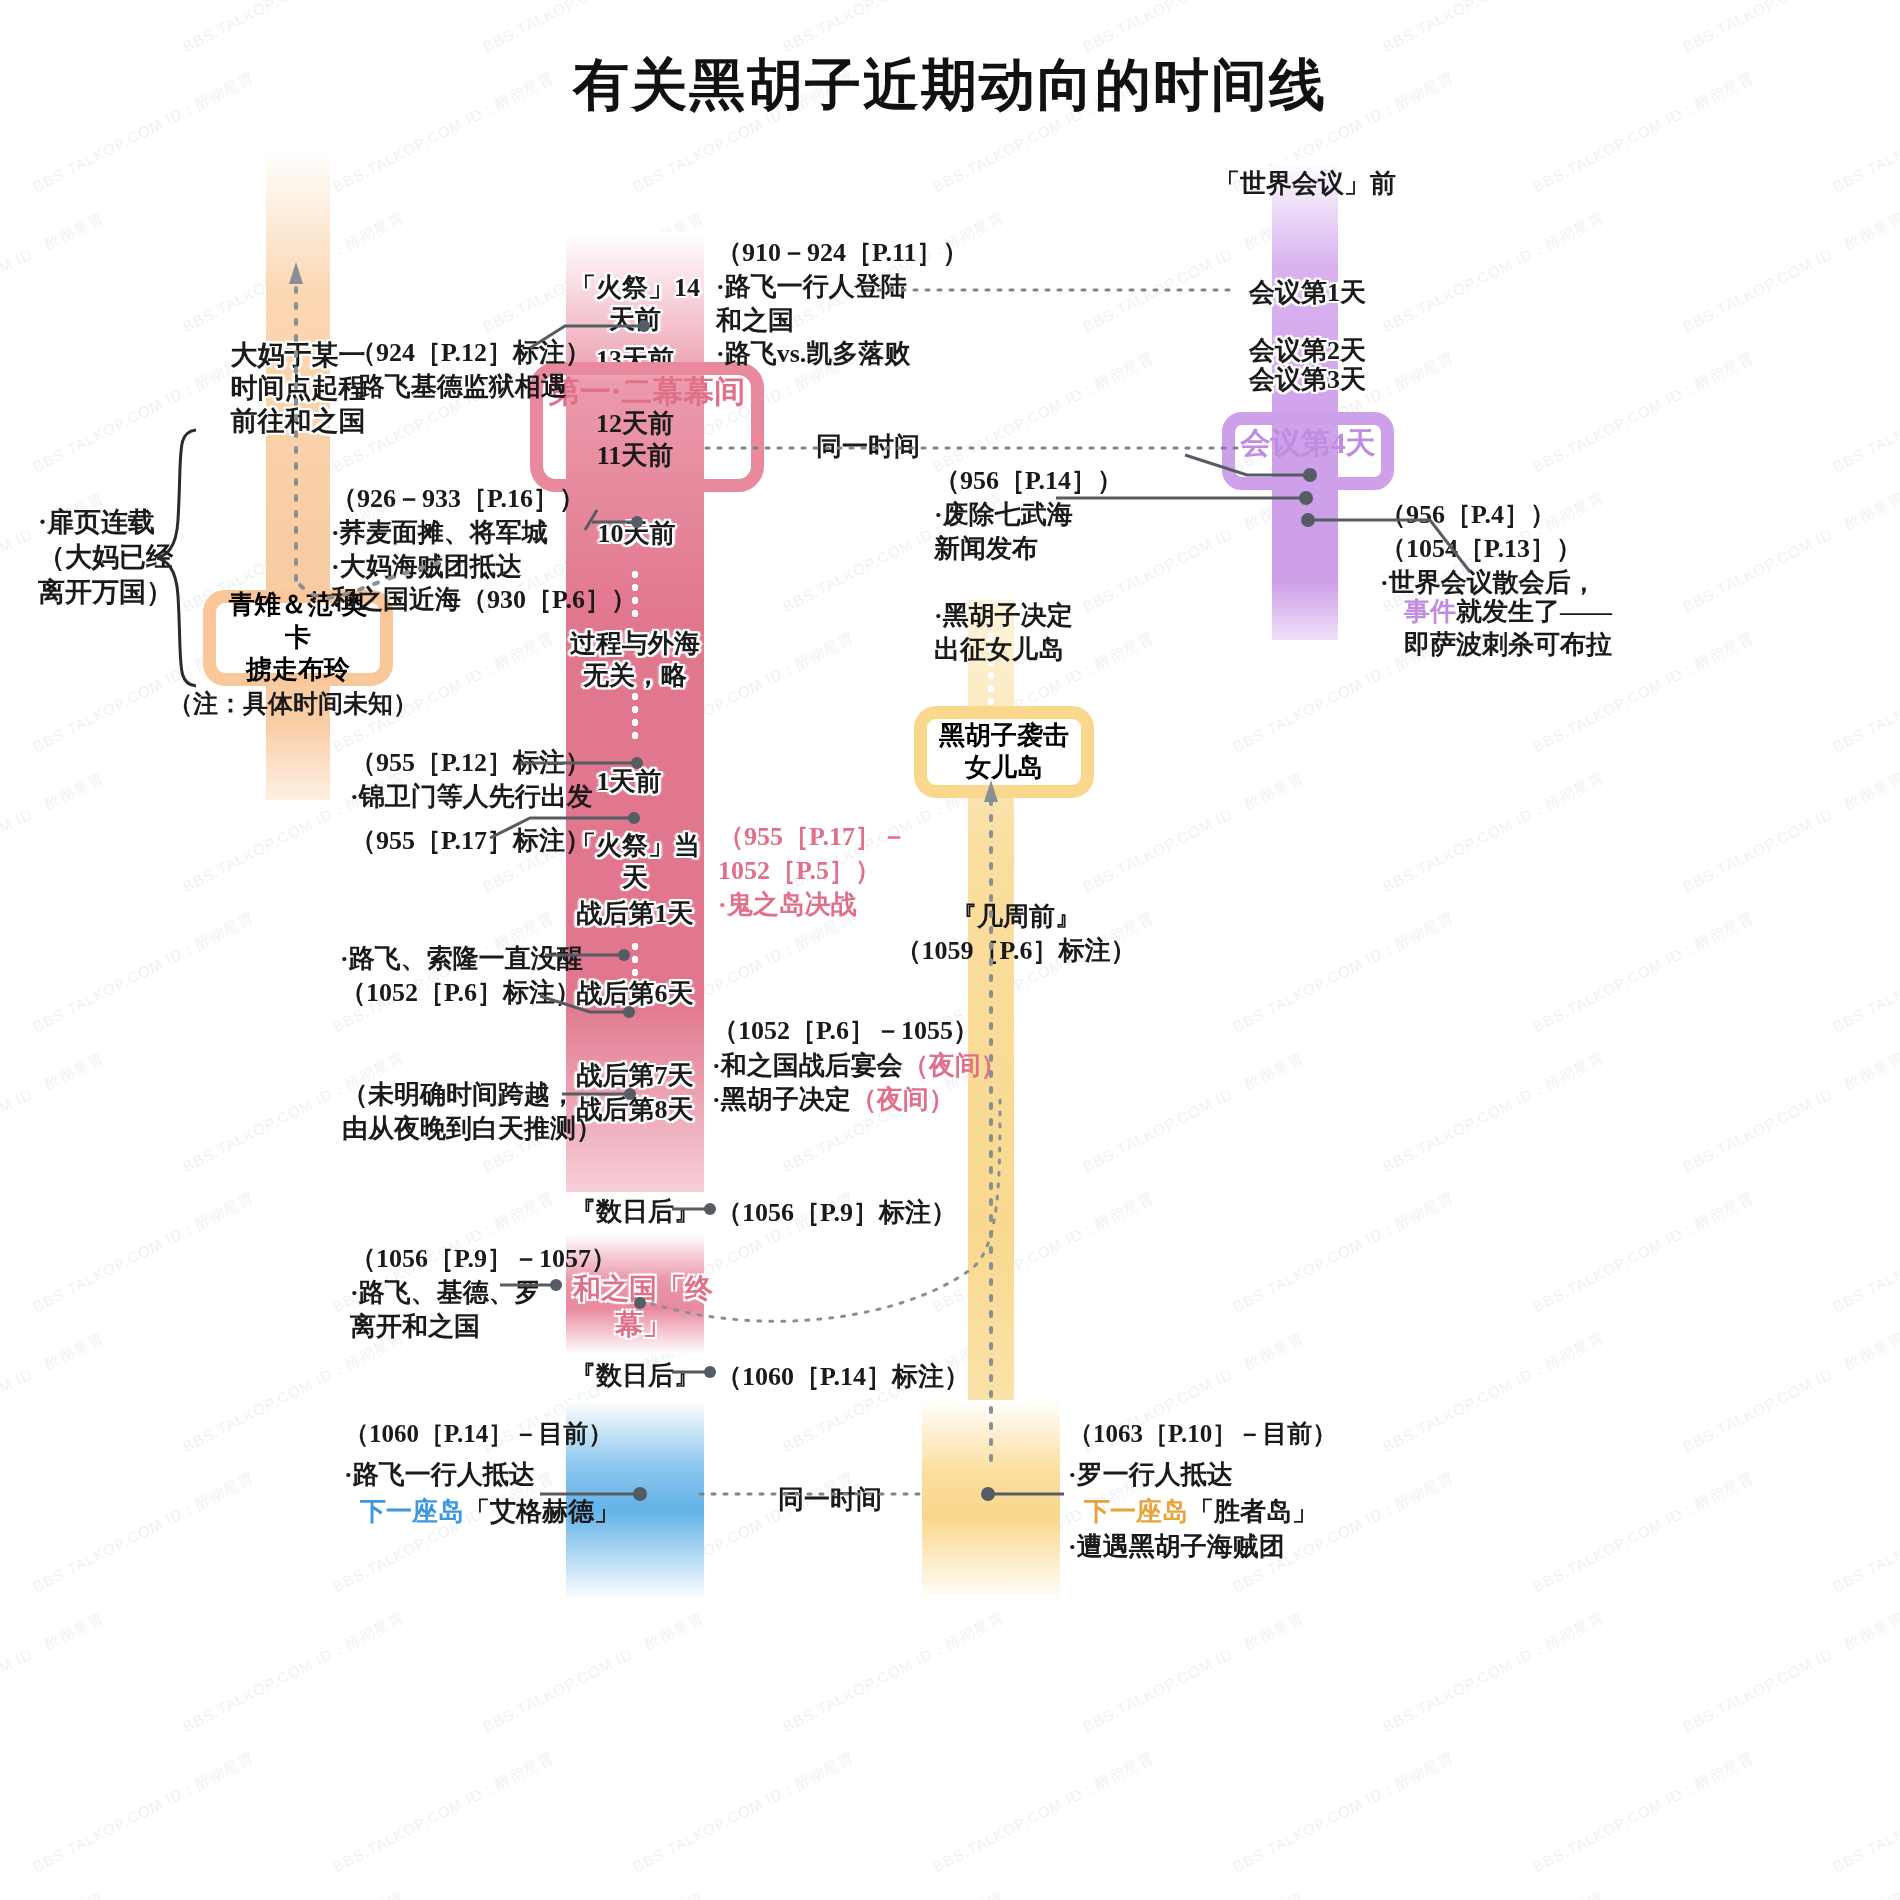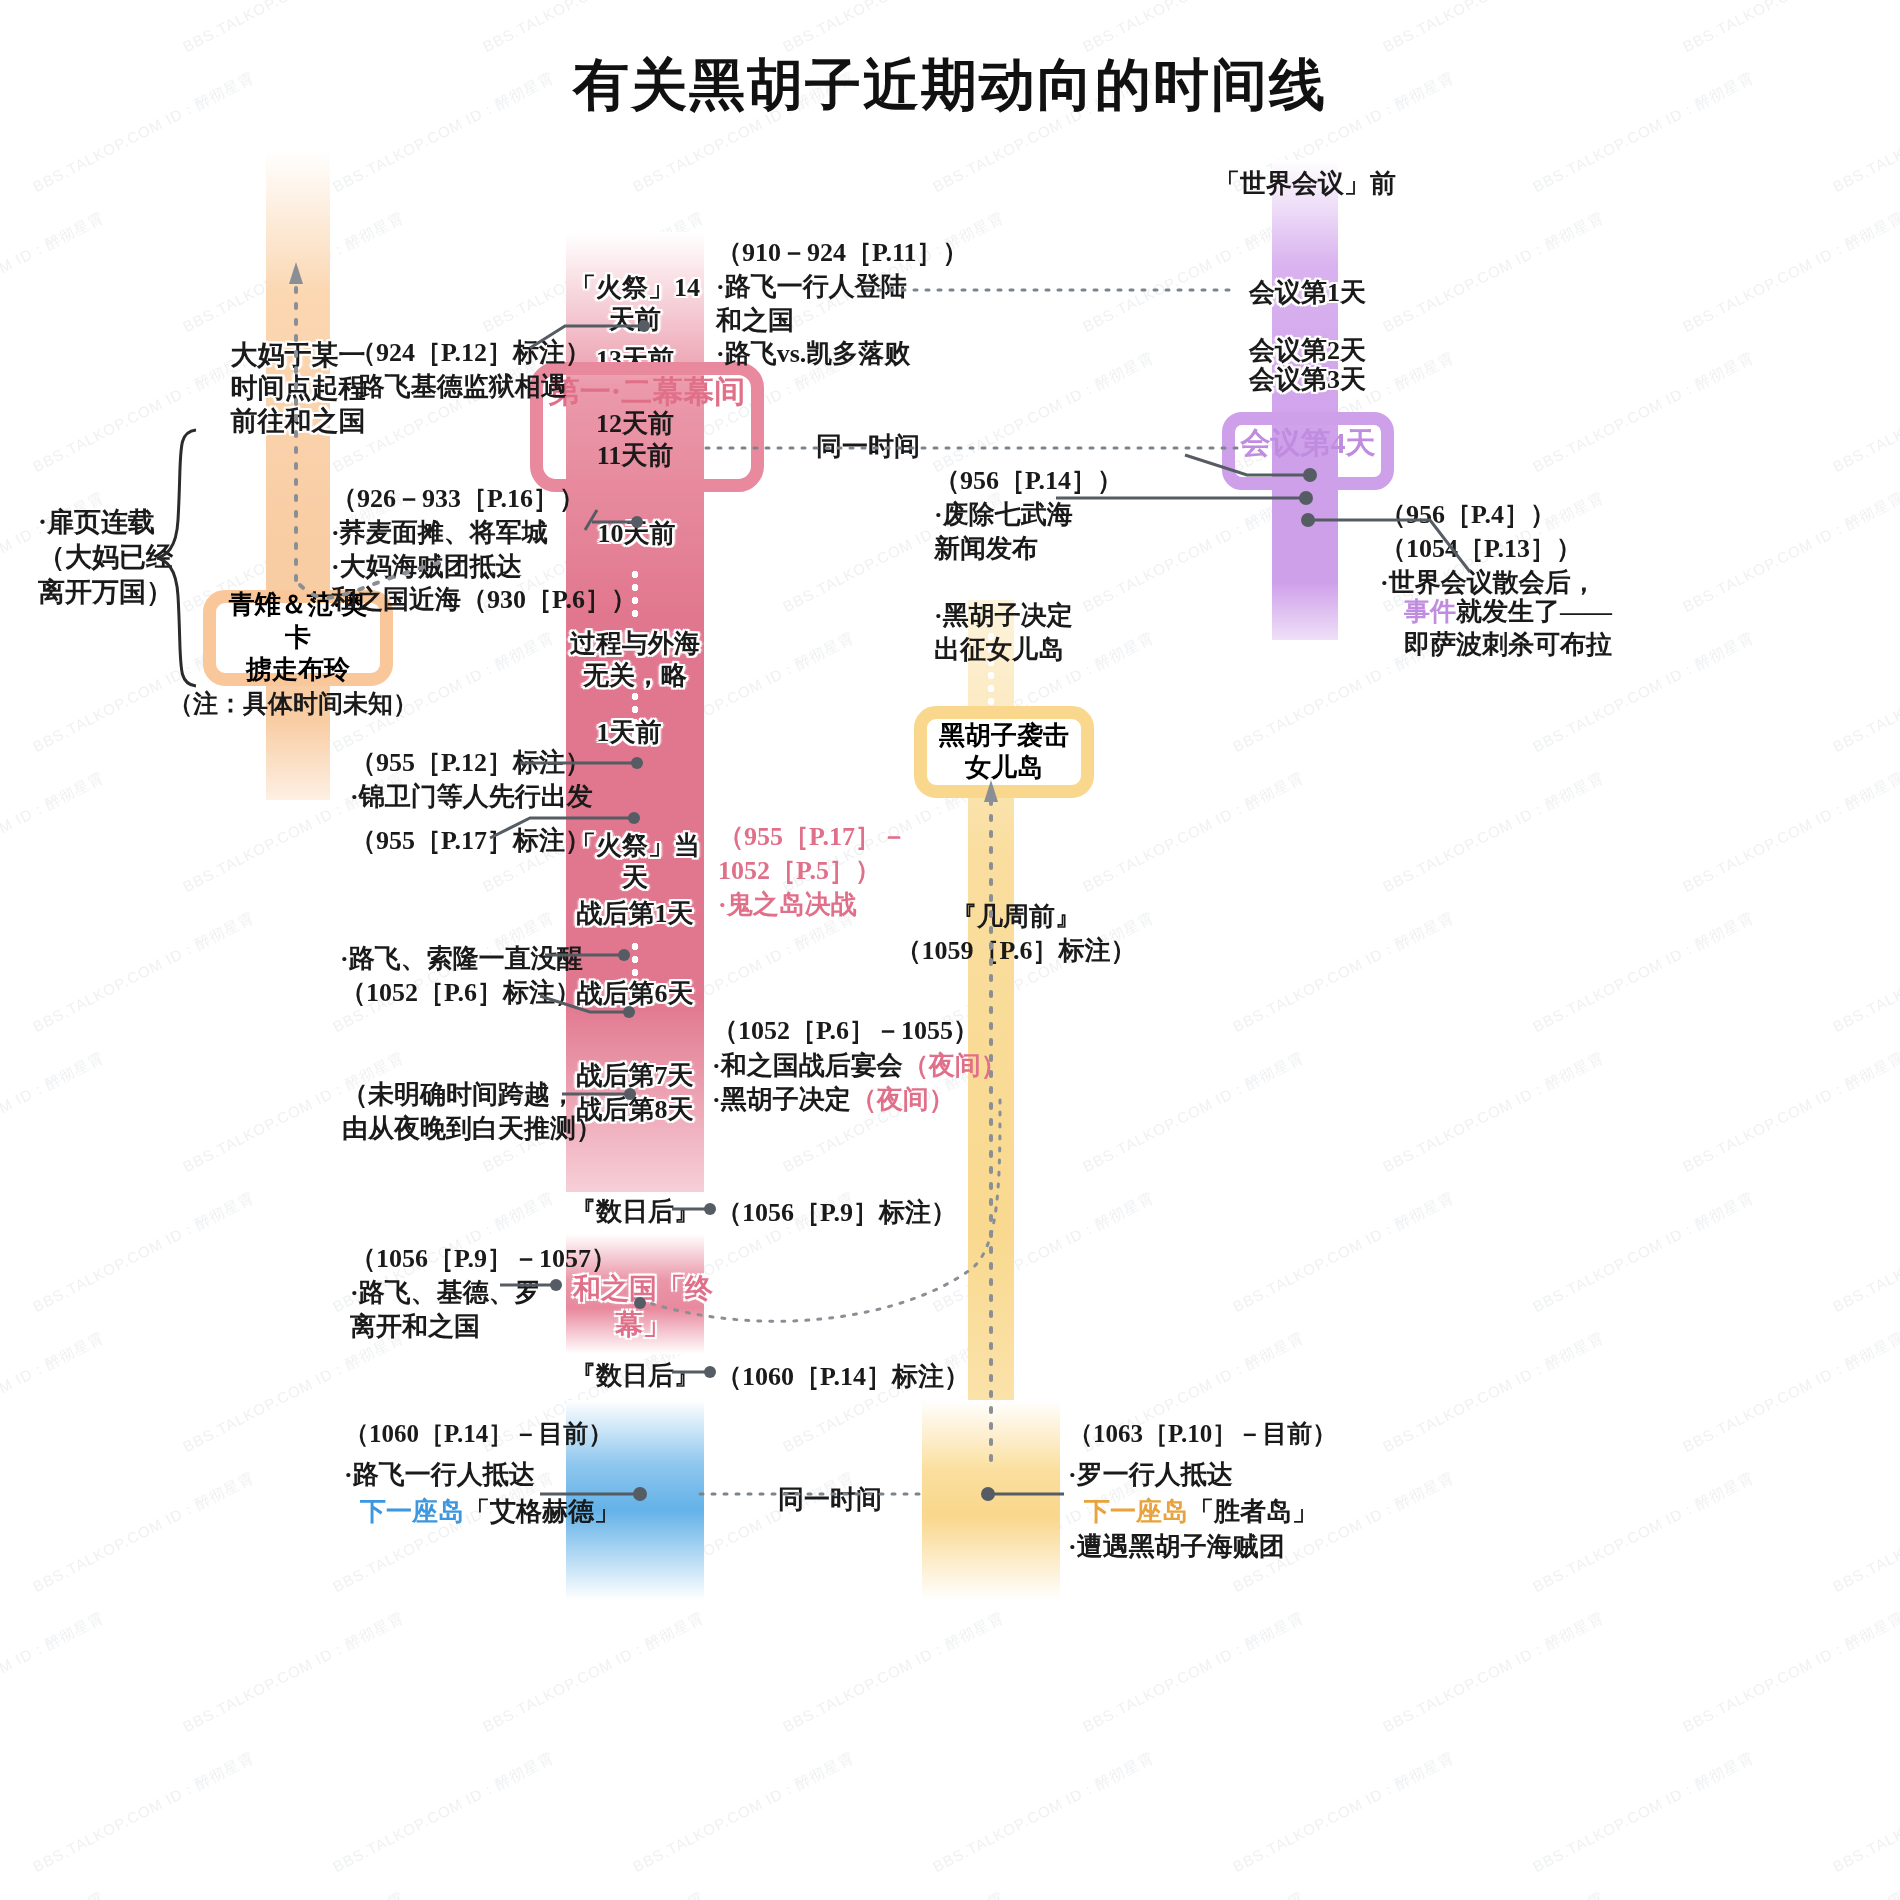--- a/index.html
+++ b/index.html
@@ -230,21 +230,21 @@
               background:radial-gradient(circle,#fff 45%,transparent 46%);
               background-size:8px 13px;"></div>
 
   <div class="stage-label" style="left:566px;top:628px;width:138px;font-size:26px;">过程与外海
 无关，略</div>
 
   <div style="position:absolute;left:631px;top:690px;width:8px;height:52px;
               background:radial-gradient(circle,#fff 45%,transparent 46%);
               background-size:8px 13px;"></div>
 
-  <div class="stage-label" style="left:566px;top:717px;width:126px;font-size:26px;">1天前</div>
+  <div class="stage-label" style="left:566px;top:766px;width:126px;font-size:26px;">1天前</div>
 
   <div class="stage-label" style="left:566px;top:830px;width:138px;font-size:26px;">「火祭」当天</div>
 
   <div class="stage-label" style="left:566px;top:898px;width:138px;font-size:26px;">战后第1天</div>
 
   <div style="position:absolute;left:631px;top:940px;width:8px;height:42px;
               background:radial-gradient(circle,#fff 45%,transparent 46%);
               background-size:8px 13px;"></div>
 
   <div class="stage-label" style="left:566px;top:978px;width:138px;font-size:26px;">战后第6天</div>

